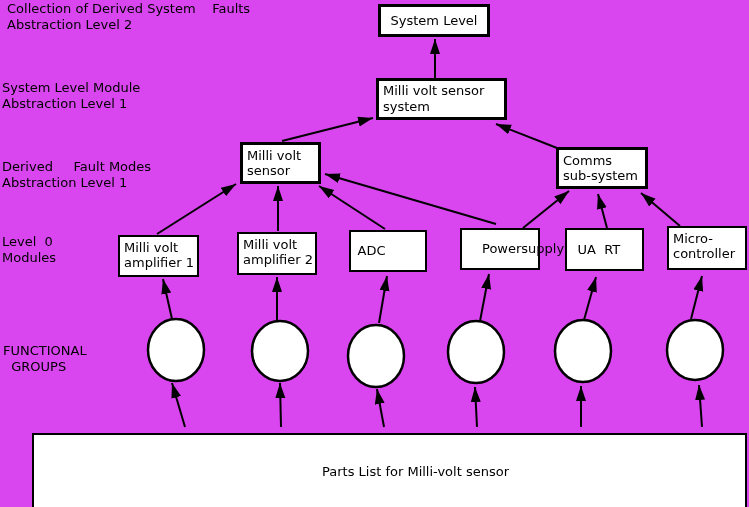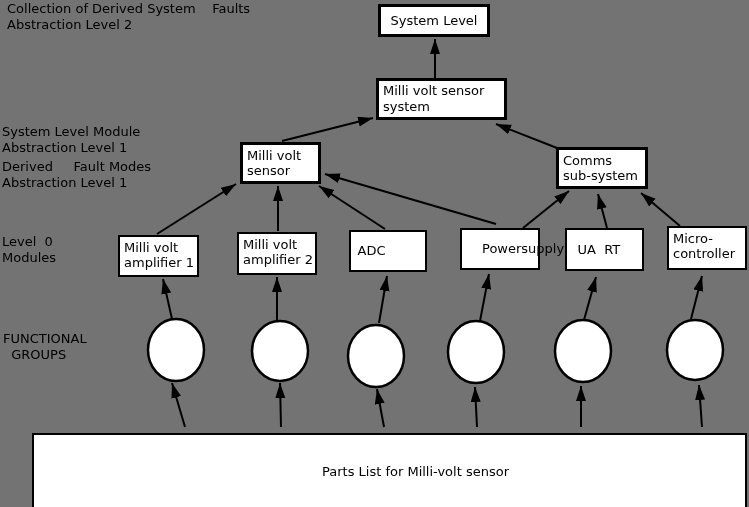--- a/index.html
+++ b/index.html
@@ -1,31 +1,31 @@
 <!DOCTYPE html>
 <html><head>
 <meta charset="utf-8">
 <style>
   * { margin:0; padding:0; box-sizing:border-box; }
   html,body { background:#ffffff; }
   .stage {
     position:relative; width:749px; height:507px; overflow:hidden;
-    background:#737373; color:#000;
+    background:#d946ef; color:#000;
     font-family:"DejaVu Sans","Liberation Sans",sans-serif;
     font-size:13px;
   }
   .overlay { position:absolute; left:0; top:0; }
   .overlay line { stroke:#000; stroke-width:2; }
   .overlay ellipse { fill:#ffffff; stroke:#000; stroke-width:2.5; }
   .rowlabel { position:absolute; white-space:pre; line-height:16px; }
   #lbl-a { left:7px;  top:1px; }
-  #lbl-b { left:2px;  top:80px;margin-top:44px; }
+  #lbl-b { left:2px;  top:80px; }
   #lbl-c { left:2px;  top:159px; }
   #lbl-d { left:2px;  top:234px; }
-  #lbl-e { left:3px;  top:331px; }
+  #lbl-e { left:3px;  top:343px; }
   .node {
     position:absolute; background:#ffffff; border:2.5px solid #000;
     white-space:pre; line-height:15.5px; padding:2.5px 4px;
   }
   .flexc { display:flex; align-items:center; padding-top:0; padding-bottom:0; }
   #n-system  { left:378px; top:4px;   width:112px; height:33px; border-width:3px; justify-content:center; }
   #n-senssys { left:376px; top:78px;  width:131px; height:42px; border-width:3px; padding-top:2px; }
   #n-sensor  { left:240px; top:142px; width:81px;  height:42px; border-width:3px; }
   #n-comms   { left:556px; top:147px; width:92px;  height:42px; border-width:3px; }
   #n-amp1    { left:118px; top:235px; width:81px;  height:42px; }

